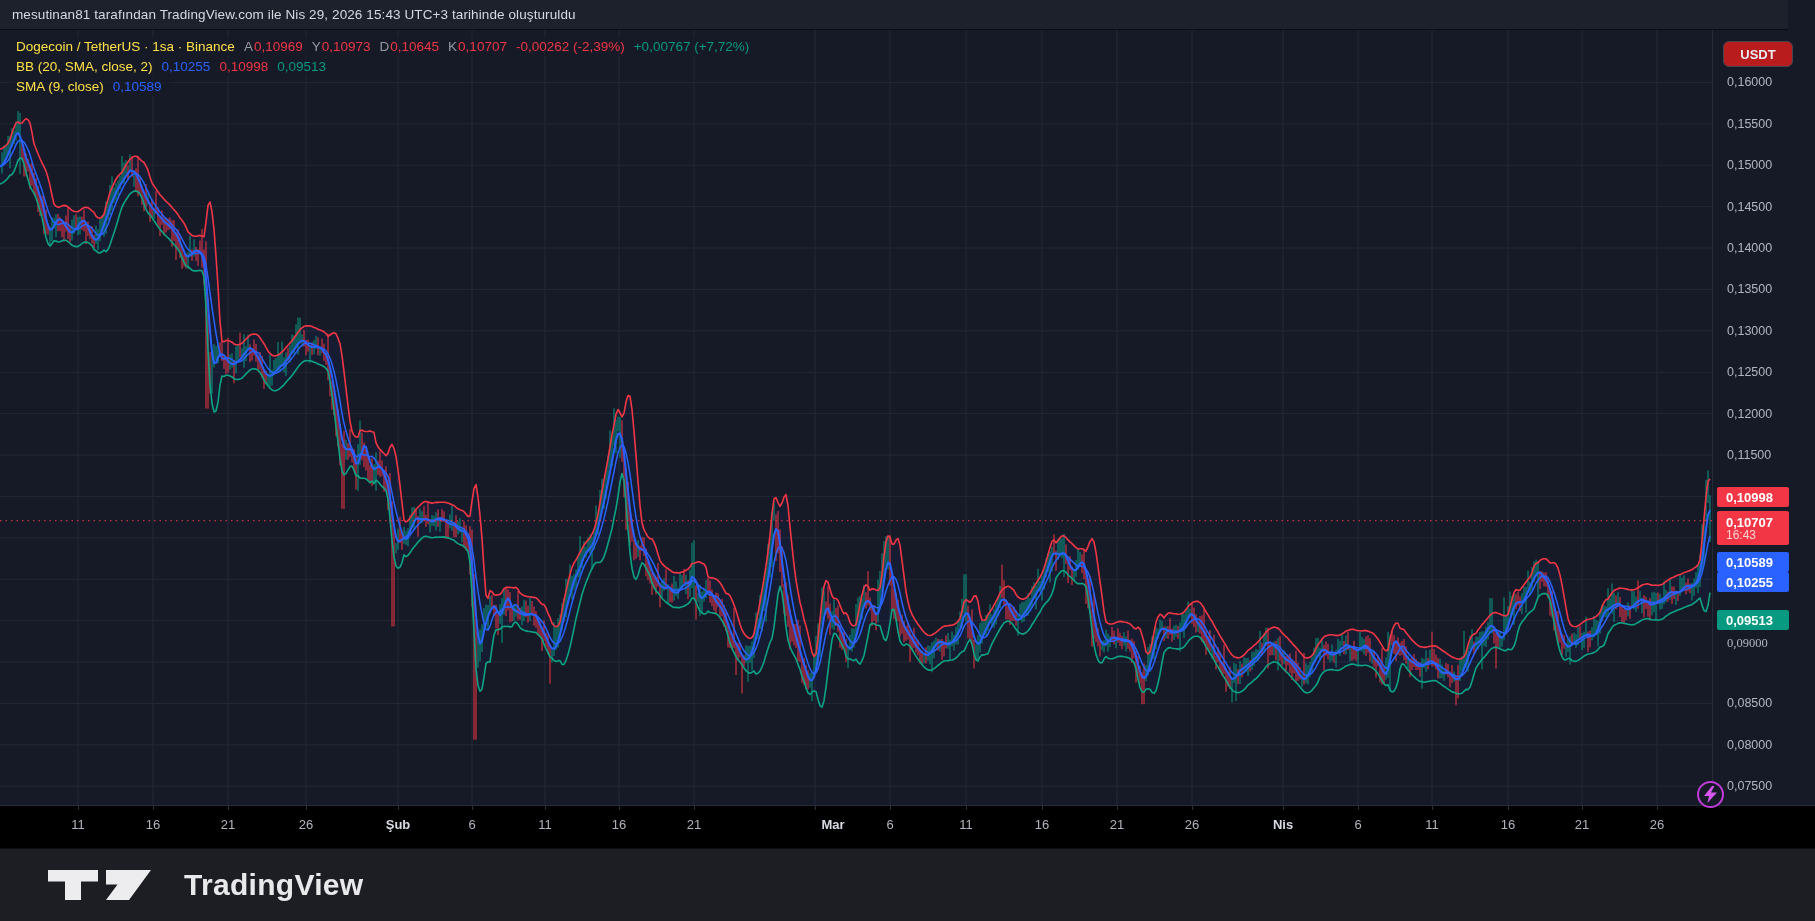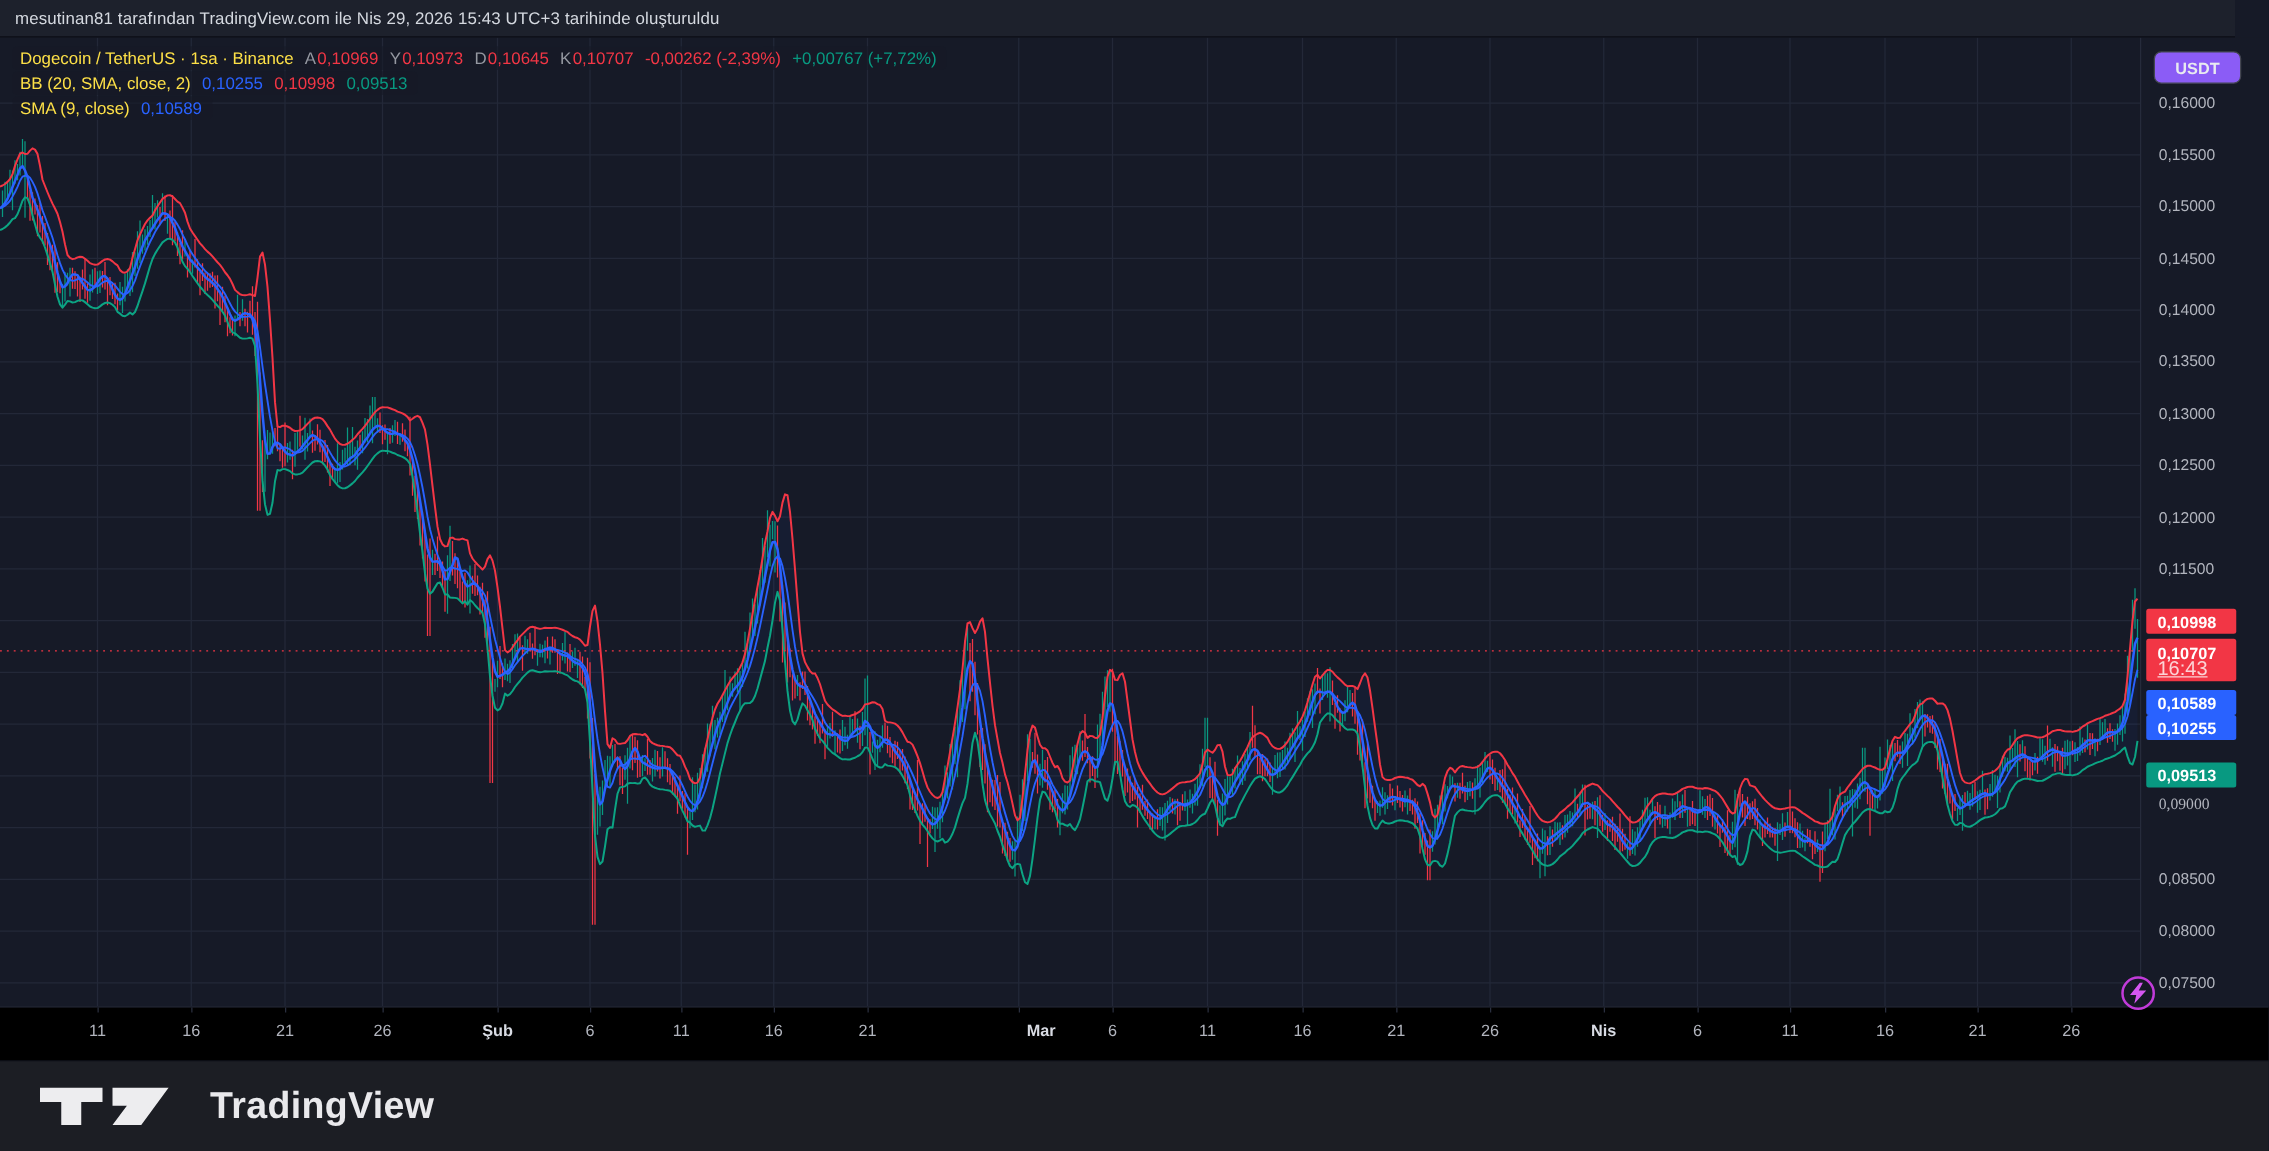--- a/index.html
+++ b/index.html
@@ -25,47 +25,47 @@
   .ltitle { color:#fde047; }
   .lkey   { color:#9598A1; }
   .pair   { display:flex; gap:1px; }
   .red    { color:#F23645; } .green { color:#089981; } .blue { color:#2962FF; }
 
   
   #price-axis { position:absolute; left:1712px; top:30px; width:103px; height:775px;
                 background:#161A27; border-left:1px solid #262B3B; z-index:10; }
   .ylabel { position:absolute; left:14px; color:#B2B5BE; font-size:12.5px; }
   #usdt-btn { position:absolute; left:10px; top:11px; width:70px; height:26px;
-              background:#8b5cf6; border:1px solid #434651; border-radius:6px;
+              background:#b91c1c; border:1px solid #434651; border-radius:6px;
               color:#E8EAF0; font-size:13px; font-weight:bold;
               display:flex; align-items:center; justify-content:center; cursor:pointer; }
   .badge { position:absolute; left:4px; min-width:72px; height:20px; border-radius:2px;
            color:#fff; font-size:13px; font-weight:bold;
            display:flex; align-items:center; padding-left:9px; }
   .badge.double { height:34px; flex-direction:column; align-items:flex-start; justify-content:center; }
-  .badge .t2 { font-size:16px; font-weight:normal; color:rgba(255,255,255,.78); line-height:11px;text-decoration:underline; }
+  .badge .t2 { font-size:12px; font-weight:normal; color:rgba(255,255,255,.78); line-height:11px; }
   .badge .t1 { line-height:15px; }
 
   
   #time-axis { position:absolute; left:0; top:805px; width:1815px; height:43px;
                background:#000000; border-top:1px solid #262B3B; z-index:5; }
   .xlabel { position:absolute; top:11px; transform:translateX(-50%);
             color:#B2B5BE; font-size:13px; }
   .xlabel.bold { color:#D8DBE3; font-weight:bold; }
   .xtick { position:absolute; top:0; width:1px; height:4px; background:#2A2F3F; }
 
   
   #flash-btn { position:absolute; left:1697px; top:781px; width:27px; height:27px;
                border:2px solid #C13BD9; border-radius:50%; background:rgba(22,26,39,.85);
                display:flex; align-items:center; justify-content:center; z-index:15; cursor:pointer; }
 
   
   #footer { position:absolute; left:0; top:848px; width:1815px; height:73px;
             background:#1C1E24; border-top:1px solid #0B0D14;
-            display:flex; align-items:center; padding-left:32px; z-index:30; }
+            display:flex; align-items:center; padding-left:48px; z-index:30; }
   #logo { display:flex; align-items:center; gap:30px; cursor:pointer; }
   #logo-text { color:#E9E9EC; font-size:30px; font-weight:bold; letter-spacing:.3px; }
 </style>
 </head>
 <body>
 
 <div id="stage">
 
   <div id="topbar">
     <span class="attr">mesutinan81 tarafından TradingView.com ile Nis 29, 2026 15:43 UTC+3 tarihinde oluşturuldu</span>

